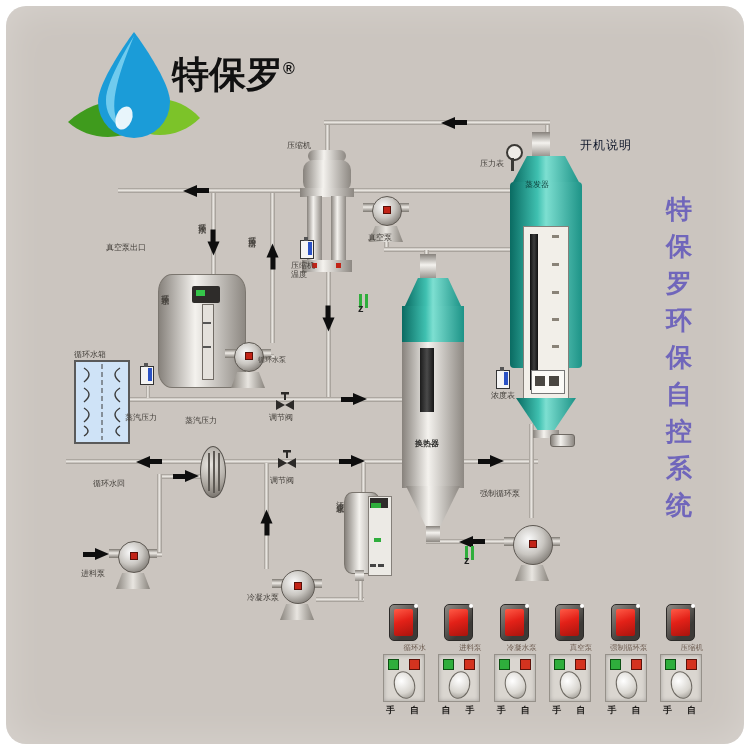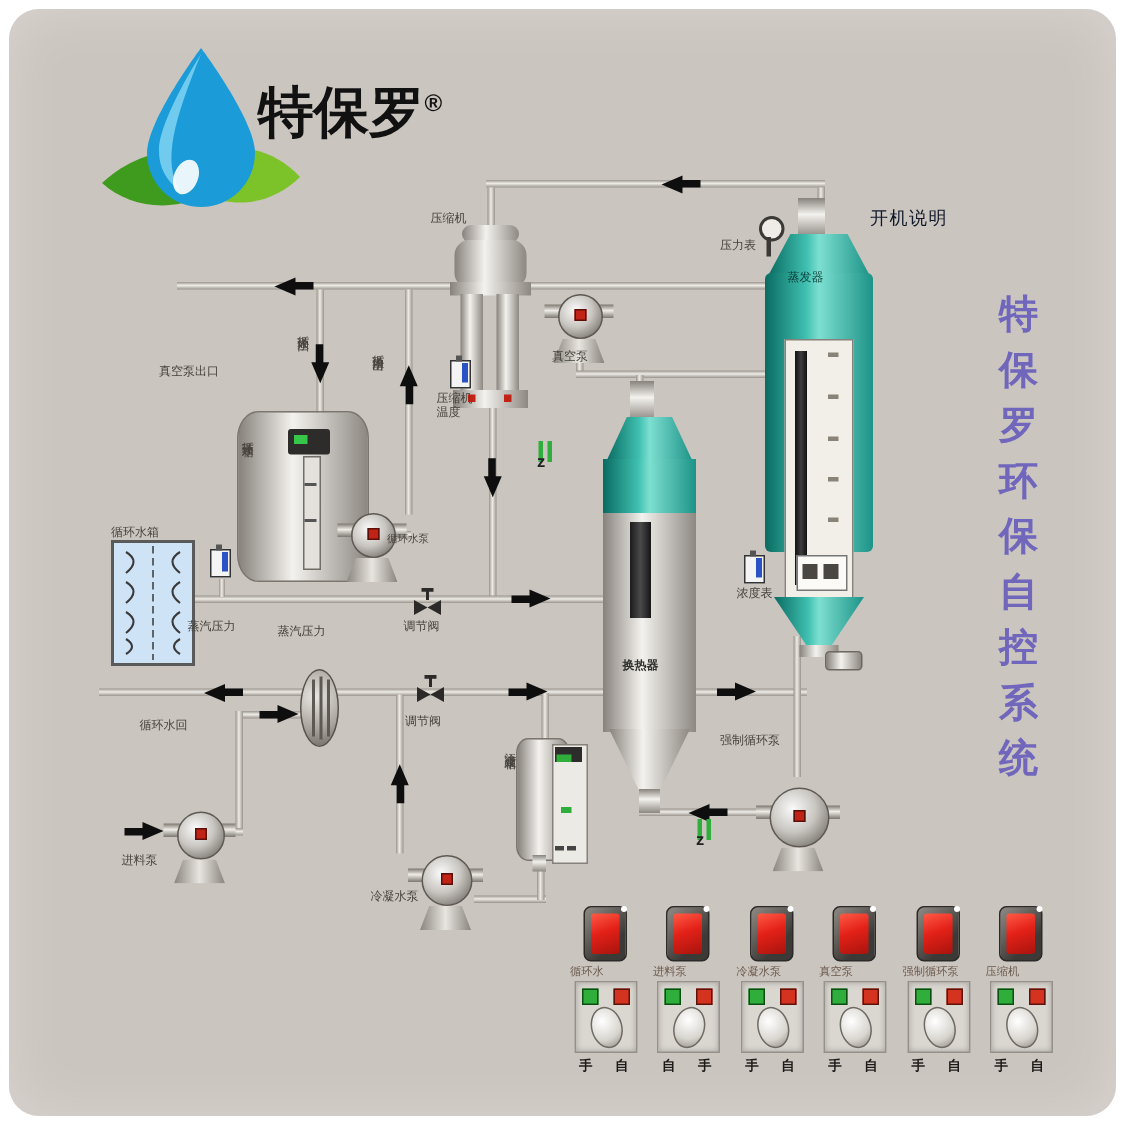--- a/index.html
+++ b/index.html
@@ -53,21 +53,21 @@
   .hz .g1,.hz .g2{position:absolute;top:0;width:3px;height:14px;background:#2fae3c;}
   .hz .g1{left:1px;} .hz .g2{left:7px;}
   .hz .z{position:absolute;left:0;top:9px;font-size:11px;font-weight:bold;color:#222;line-height:1;}
   
   .cpanel{position:absolute;top:598px;width:46px;height:118px;z-index:6;}
   .btnf{position:absolute;left:9px;top:0;width:27px;height:35px;border-radius:5px;
         background:linear-gradient(135deg,#8f8a84,#3c3a37 70%);border:1px solid #2c2a28;}
   .btnf .red{position:absolute;left:4px;top:4px;right:4px;bottom:4px;border-radius:2px;
         background:linear-gradient(160deg,#ff5a46,#e32118 45%,#a8140d);}
   .btnf .spark{position:absolute;right:-1px;top:-1px;width:4px;height:4px;border-radius:50%;background:#fff;}
-  .cp-label{position:absolute;top:39px;width:100%;text-align:left;font-size:7.5px;color:#6b5a4e;}
+  .cp-label{position:absolute;top:39px;width:100%;text-align:right;font-size:7.5px;color:#6b5a4e;}
   .plate{position:absolute;left:3px;top:50px;width:40px;height:46px;background:#dad6d0;
          border:1px solid #96918a;box-shadow:inset 0 0 4px rgba(0,0,0,.25);}
   .plate .gi{position:absolute;left:4px;top:4px;width:9px;height:9px;background:#2fae3c;border:1px solid #0d4f13;}
   .plate .ri{position:absolute;right:4px;top:4px;width:9px;height:9px;background:#d4331f;border:1px solid #5d120a;}
   .plate .knob{position:absolute;left:10px;top:16px;width:19px;height:26px;border-radius:50%;
          background:radial-gradient(circle at 40% 32%,#ffffff,#d8d5cf 60%,#8f8b84);
          border:1px solid #6e6a63;}
   .mode{position:absolute;top:100px;width:100%;height:14px;font-size:9px;font-weight:bold;color:#1d1b19;}
   .mode .ml{position:absolute;left:6px;} .mode .mr{position:absolute;right:7px;}
 </style>

